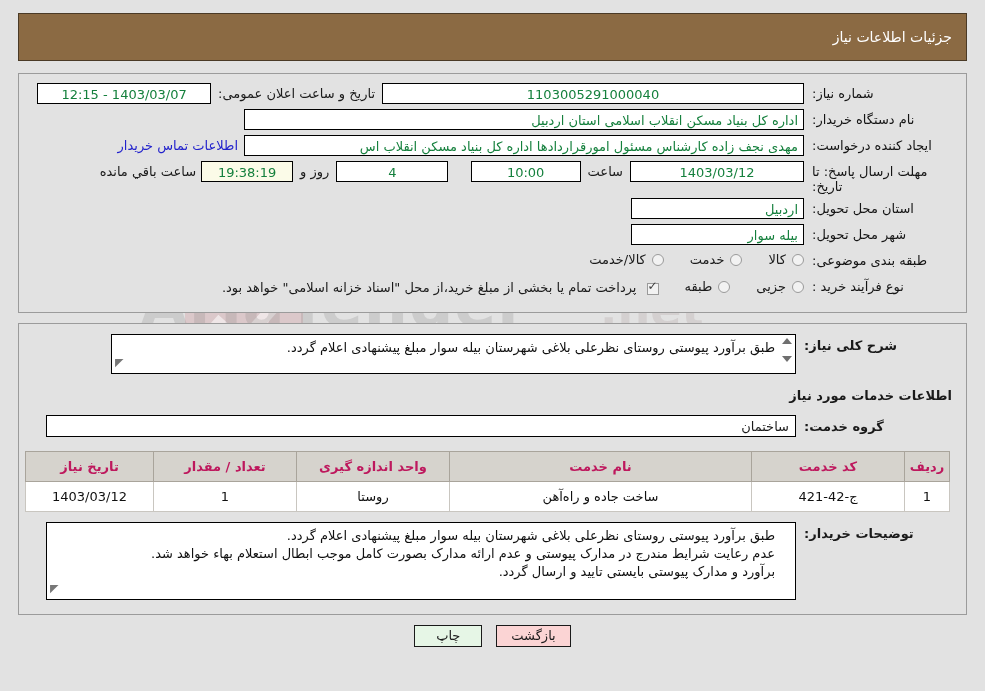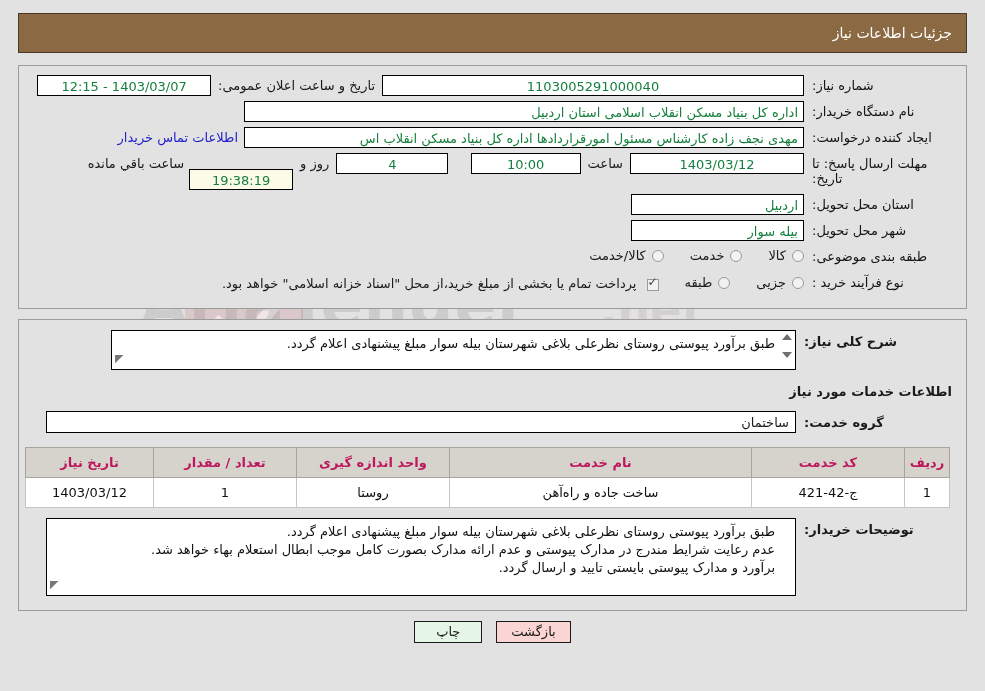--- a/index.html
+++ b/index.html
@@ -53,21 +53,21 @@
     position:absolute;
     left:600px;top:283px;
     font-size:46px;font-weight:bold;
     color:rgba(150,130,130,0.18);
     direction:ltr;
   }
 
   
   .header-bar{
     margin:13px 18px 0 18px;
-    height:40px;
+    height:48px;
     background:#8b6a43;
     border:1px solid #4a3a26;
     box-sizing:border-box;
     display:flex;
     align-items:center;
     justify-content:flex-start;
     padding:0 14px;
   }
   .header-bar .title{
     color:#ffffff;
@@ -118,21 +118,21 @@
     white-space:nowrap;
     color:#15803d;
   }
   .fld.center{text-align:center;}
   .fld.right{text-align:right;}
   .w-num{width:422px;}
   .w-org{width:560px;}
   .w-date{width:174px;}
   .w-time{width:110px;}
   .w-days{width:112px;}
-  .w-count{width:104px;background:#fbfbe8;text-align:center;margin-top:16px;}
+  .w-count{width:92px;background:#fbfbe8;text-align:center;}
   .w-prov{width:173px;}
   .w-announce{width:174px;}
 
   .sep{
     display:inline-block;
     padding:3px 7px 0 7px;
     font-size:13px;
   }
   .link{
     color:#2222cc;

